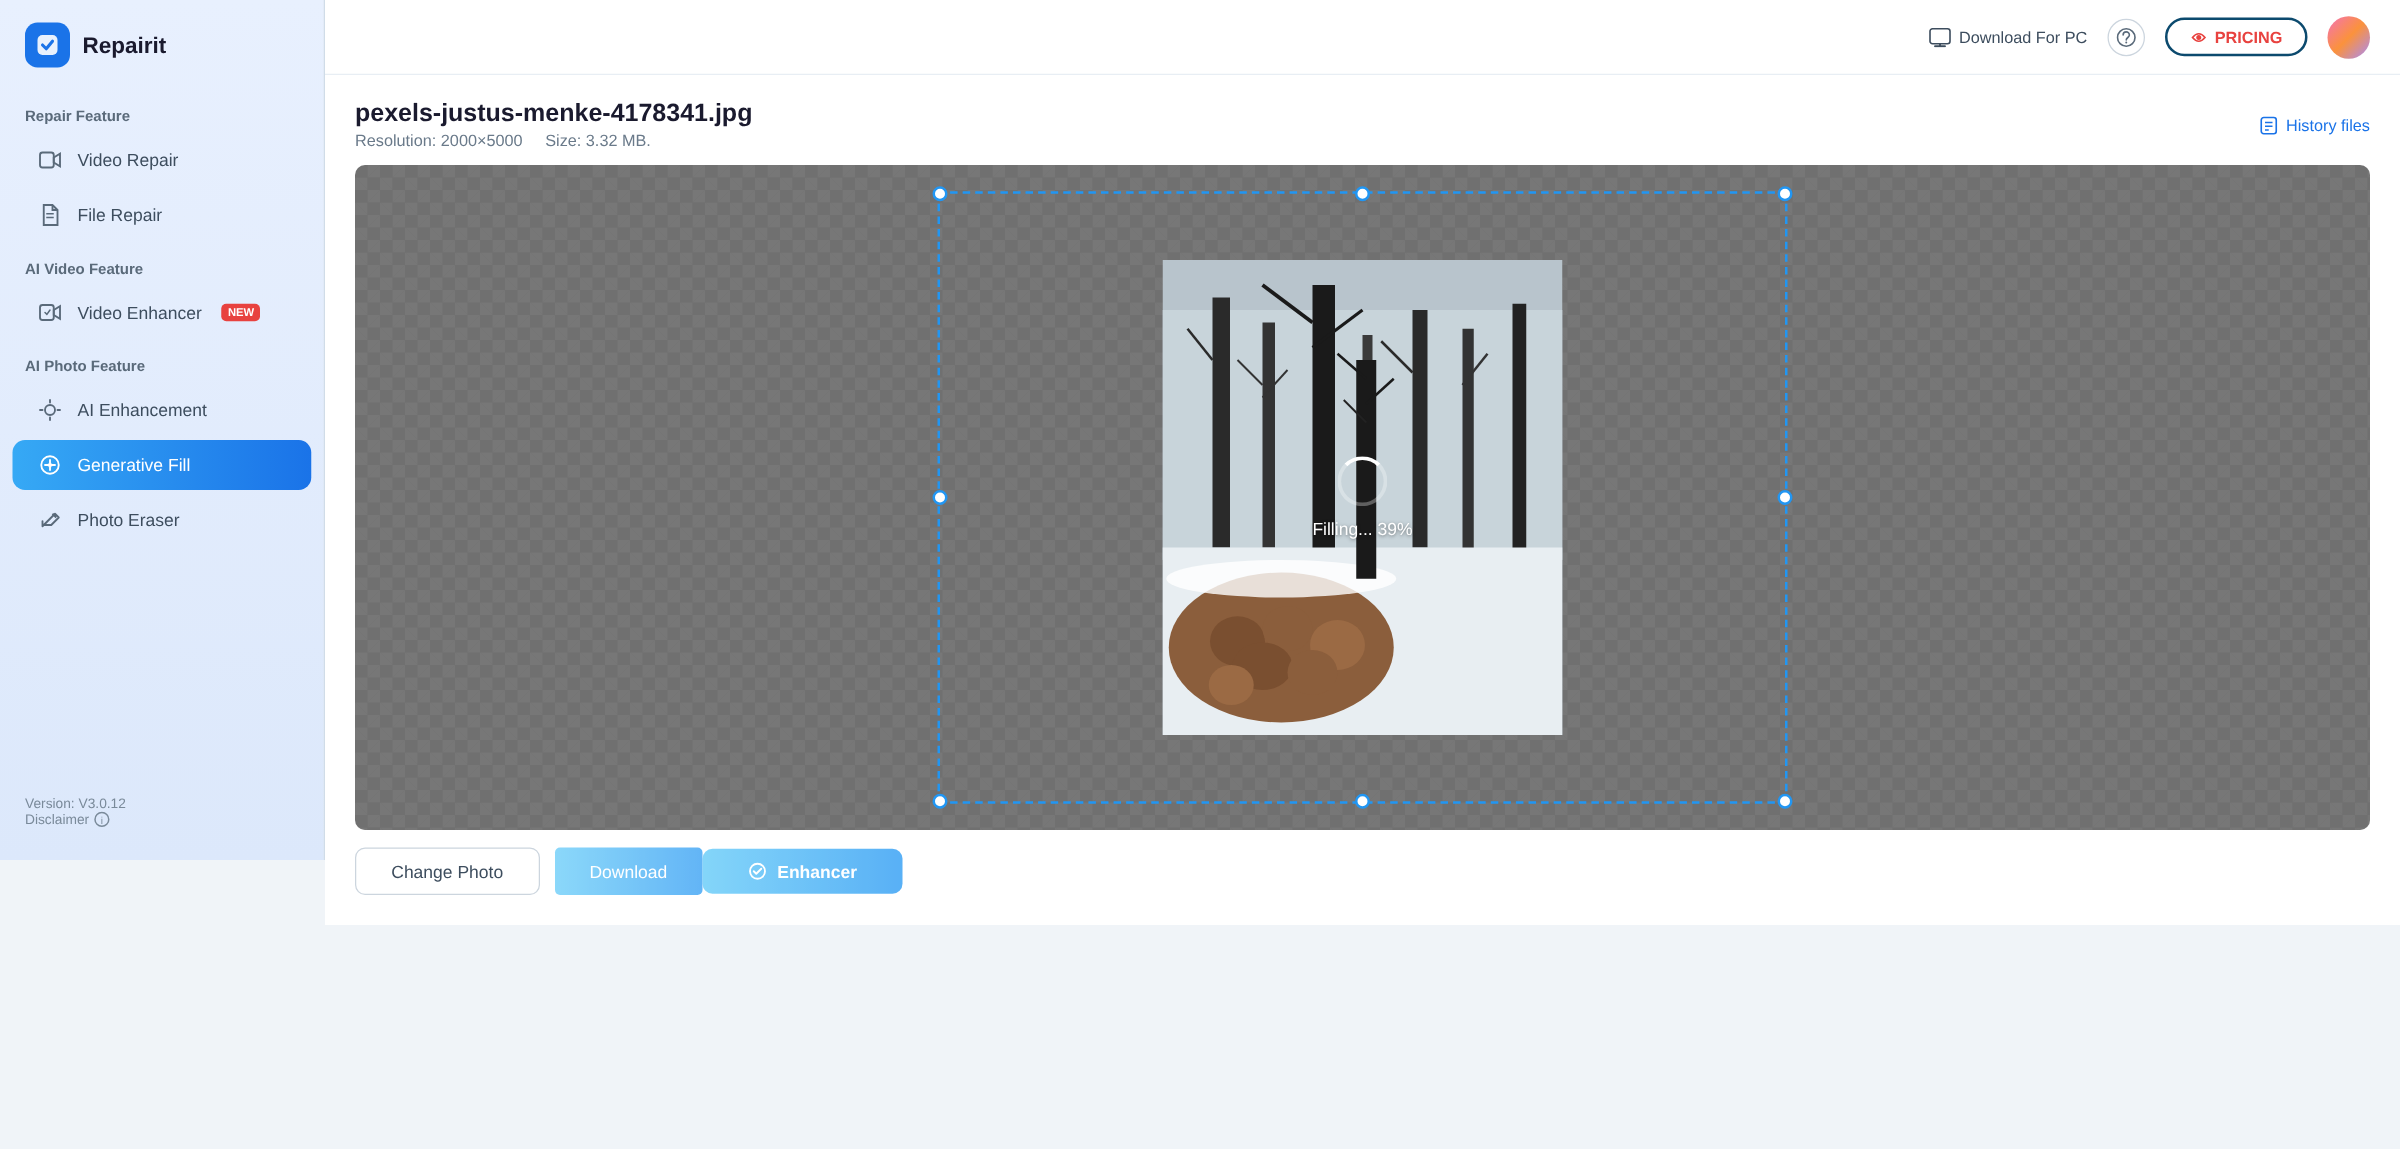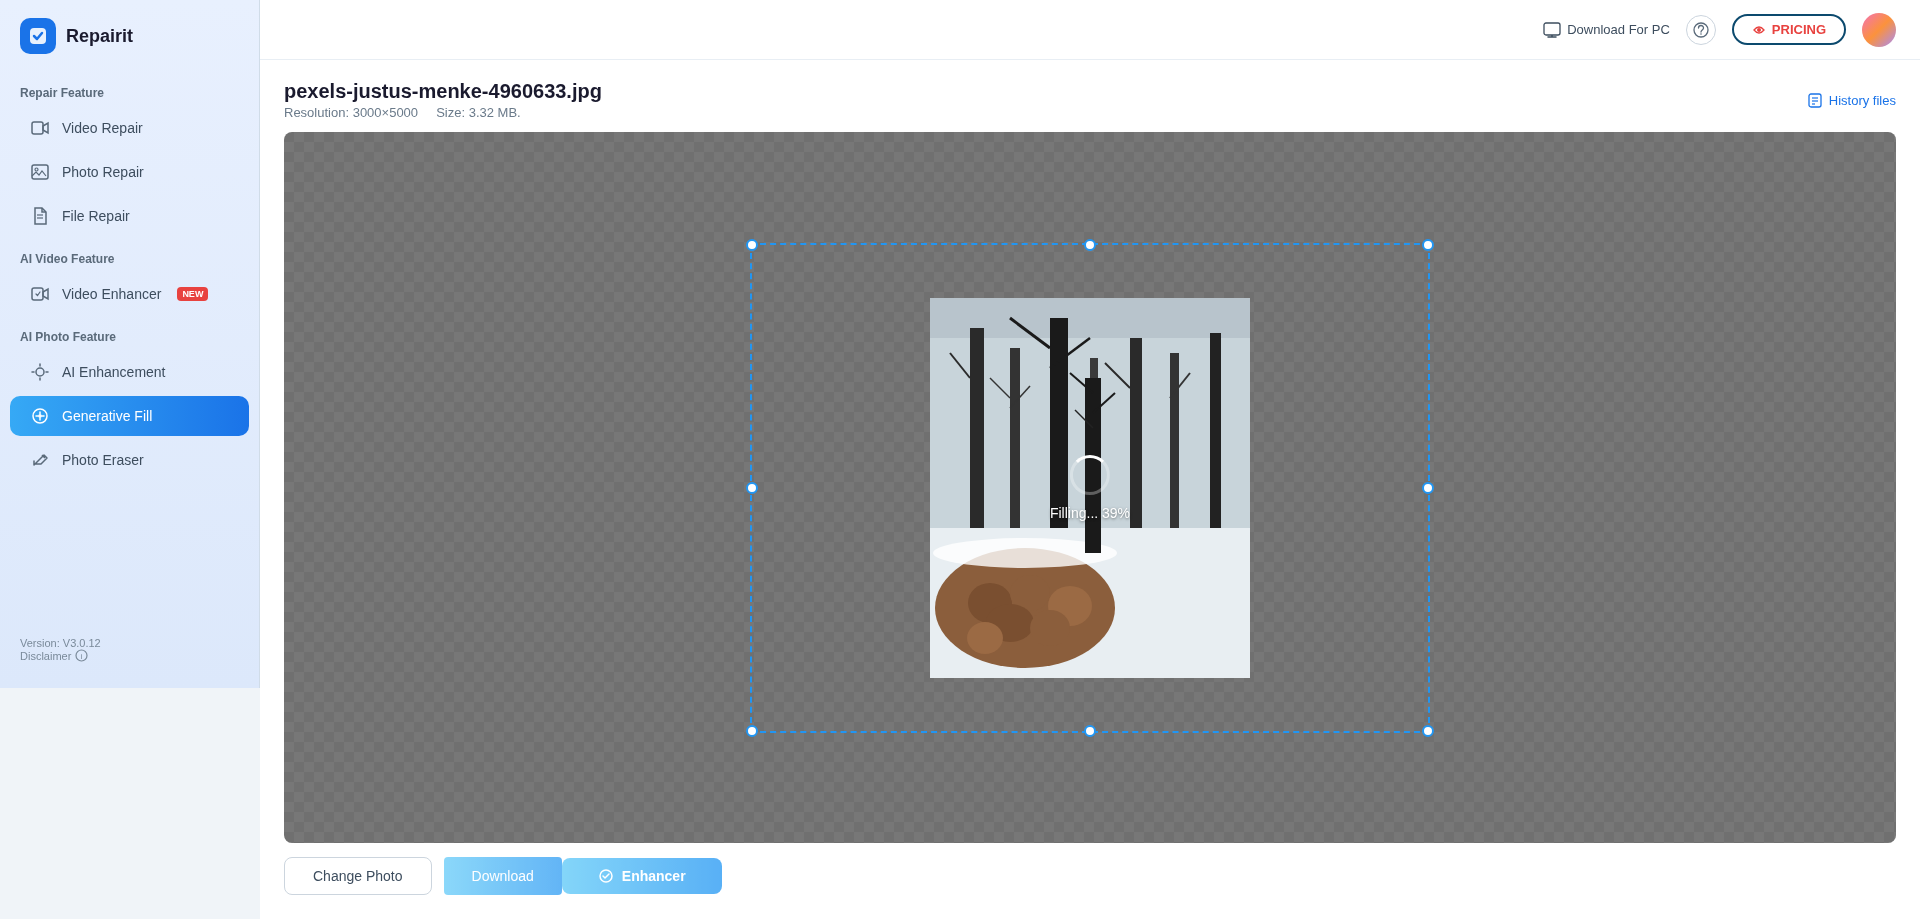--- a/index.html
+++ b/index.html
@@ -106,21 +106,21 @@
       cursor: pointer;
       color: #7a8a9a;
     }
 
     
     #main {
       flex: 1;
       display: flex;
       flex-direction: column;
       background: #fff;
-      height: 919px;
+      height: 740px;
       overflow: hidden;
     }
 
     
     #header {
       height: 60px;
       display: flex;
       align-items: center;
       justify-content: flex-end;
       padding: 0 24px;
@@ -393,30 +393,20 @@
   <div class="sidebar-item">
     <span class="sidebar-item-icon">
       <svg width="18" height="18" viewBox="0 0 18 18" fill="none">
         <rect x="1" y="3" width="11" height="12" rx="2" stroke="#5a6a7a" stroke-width="1.5" fill="none"></rect>
         <path d="M12 7l5-3v10l-5-3V7z" stroke="#5a6a7a" stroke-width="1.5" fill="none"></path>
       </svg>
     </span>
     <span>Video Repair</span>
   </div>
 
-  <div class="sidebar-item">
-    <span class="sidebar-item-icon">
-      <svg width="18" height="18" viewBox="0 0 18 18" fill="none">
-        <rect x="1" y="2" width="16" height="14" rx="2" stroke="#5a6a7a" stroke-width="1.5" fill="none"></rect>
-        <circle cx="5.5" cy="6.5" r="1.5" stroke="#5a6a7a" stroke-width="1.2" fill="none"></circle>
-        <path d="M1 13l4-4 3 3 3-4 4 5" stroke="#5a6a7a" stroke-width="1.2" fill="none"></path>
-      </svg>
-    </span>
-    <span>Photo Repair</span>
-  </div>
 
   <div class="sidebar-item">
     <span class="sidebar-item-icon">
       <svg width="18" height="18" viewBox="0 0 18 18" fill="none">
         <path d="M4 1h7l4 4v12H4V1z" stroke="#5a6a7a" stroke-width="1.5" fill="none"></path>
         <path d="M11 1v4h4" stroke="#5a6a7a" stroke-width="1.5" fill="none"></path>
         <line x1="6" y1="8" x2="12" y2="8" stroke="#5a6a7a" stroke-width="1.2"></line>
         <line x1="6" y1="11" x2="12" y2="11" stroke="#5a6a7a" stroke-width="1.2"></line>
       </svg>
     </span>
@@ -510,23 +500,23 @@
       <span>PRICING</span>
     </button>
 
     <div class="user-avatar"></div>
   </header>
 
   <div id="content">
 
     <div id="file-info-bar">
       <div>
-        <div class="file-name">pexels-justus-menke-4960633.jpg</div>
+        <div class="file-name">pexels-justus-menke-4178341.jpg</div>
         <div class="file-meta">
-          <span>Resolution: 3000×5000</span>
+          <span>Resolution: 2000×5000</span>
           &nbsp;&nbsp;&nbsp;
           <span>Size: 3.32 MB.</span>
         </div>
       </div>
       <div class="history-btn">
         <svg width="16" height="16" viewBox="0 0 16 16" fill="none">
           <rect x="2" y="2" width="12" height="13" rx="2" stroke="#1a73e8" stroke-width="1.3" fill="none"></rect>
           <line x1="5" y1="6" x2="11" y2="6" stroke="#1a73e8" stroke-width="1.2"></line>
           <line x1="5" y1="9" x2="11" y2="9" stroke="#1a73e8" stroke-width="1.2"></line>
           <line x1="5" y1="12" x2="8" y2="12" stroke="#1a73e8" stroke-width="1.2"></line>

